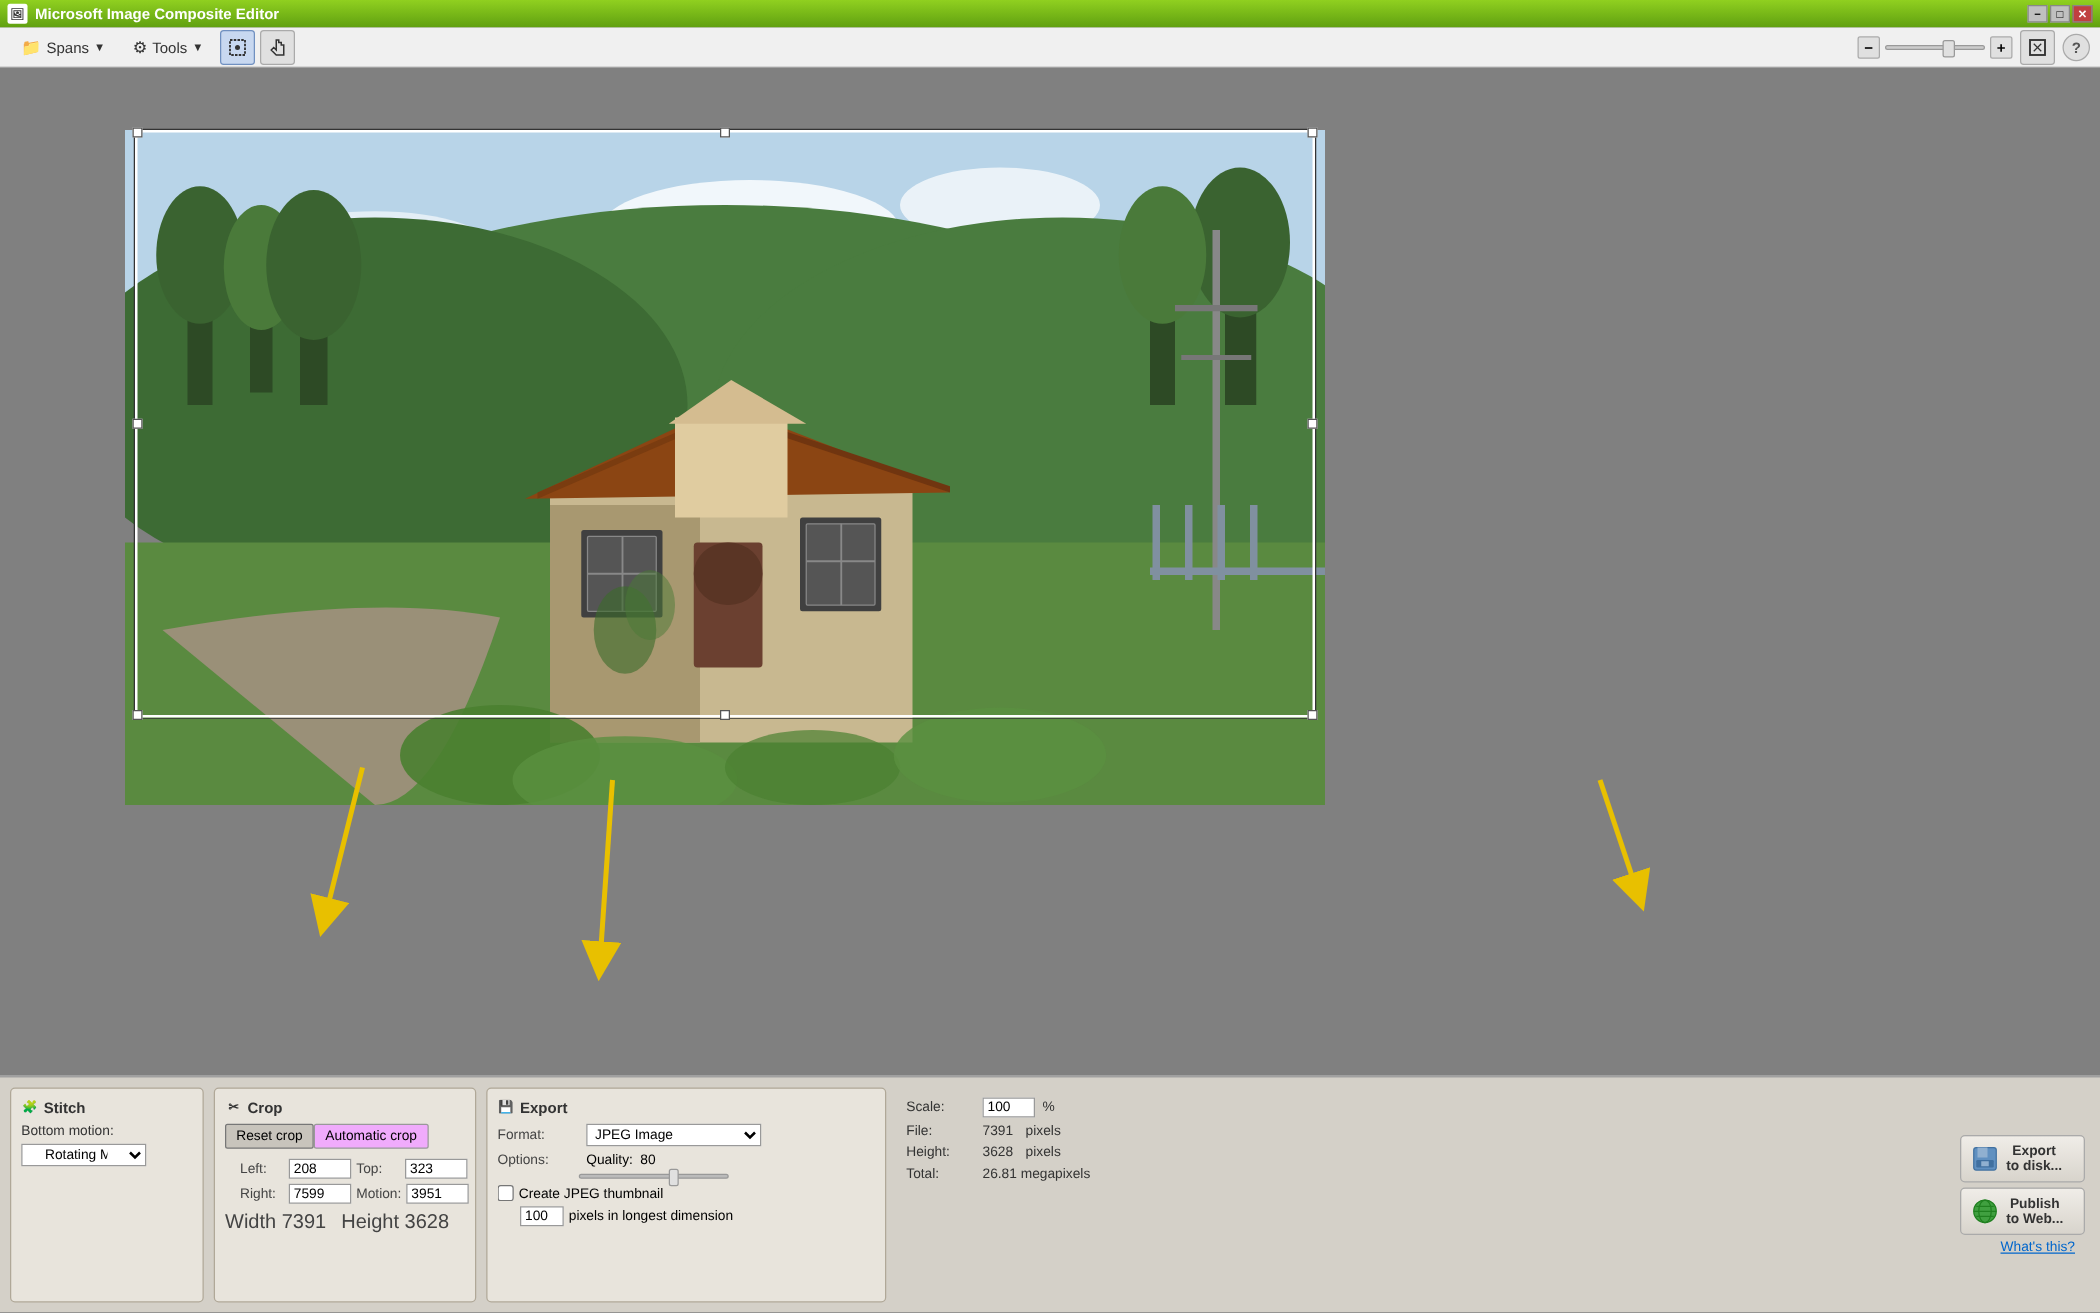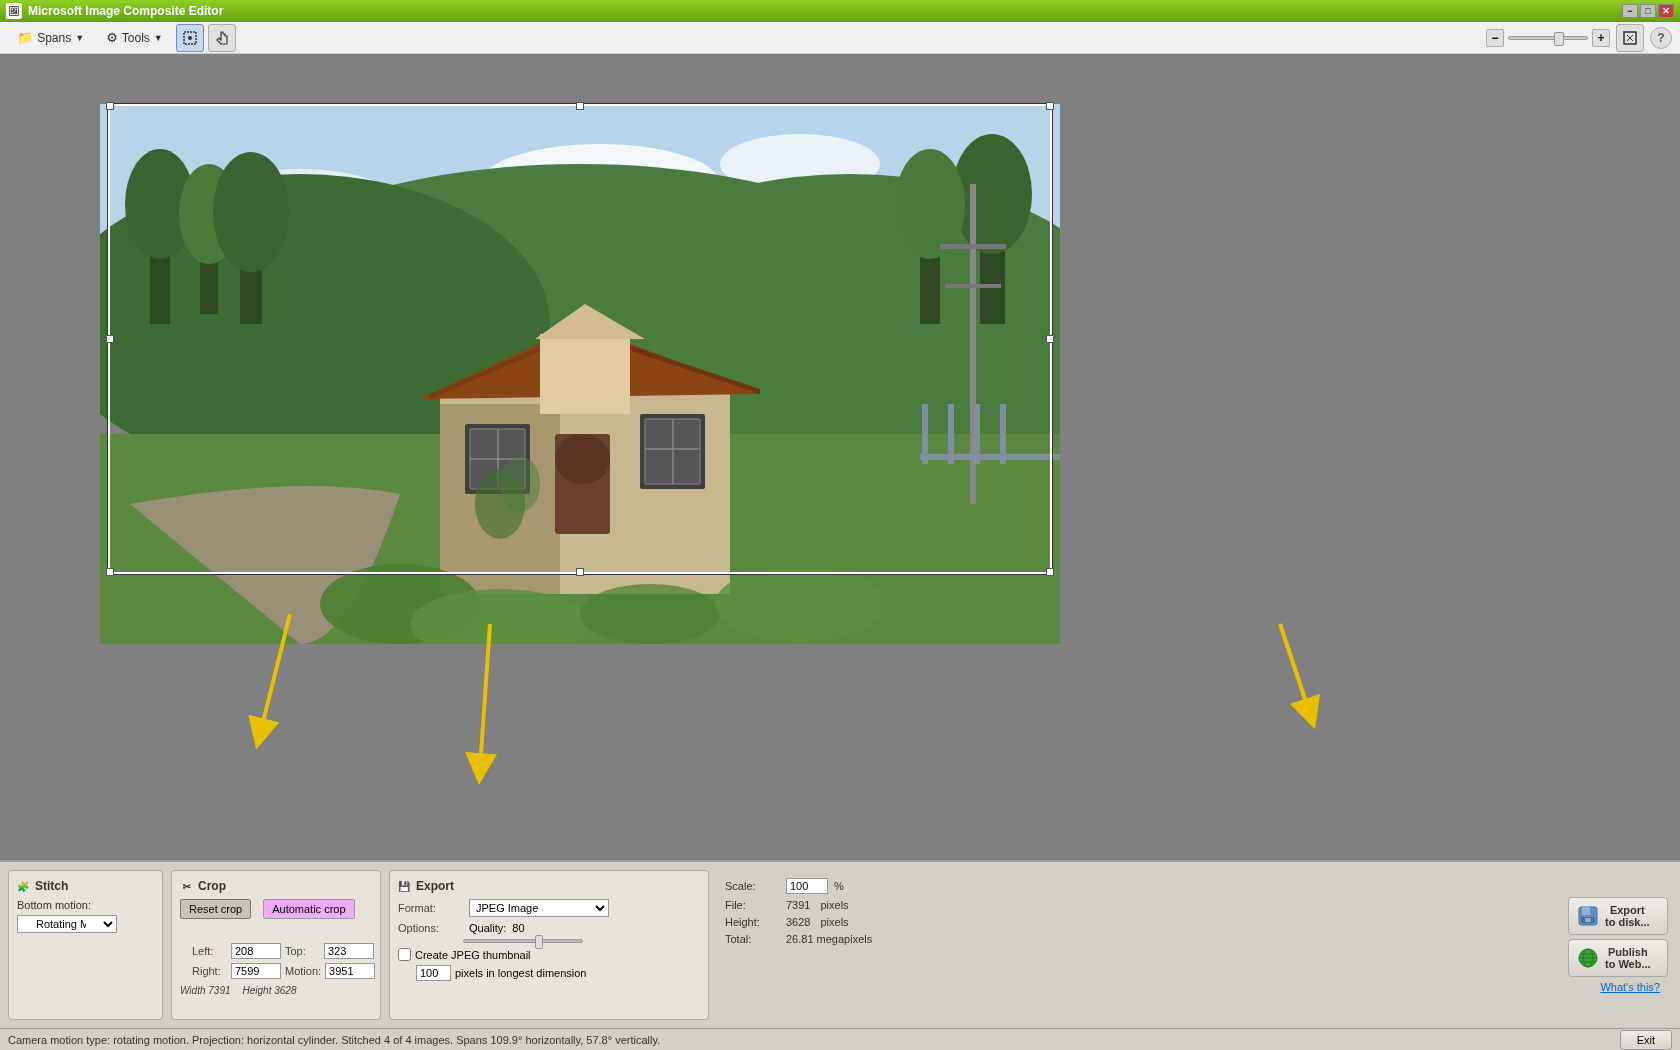--- a/index.html
+++ b/index.html
@@ -219,22 +219,22 @@
       background: #fff;
       width: 100px;
     }
 
     
     #crop-panel {
       width: 210px;
     }
     .crop-btn-row {
       display: flex;
-      gap: 12px;
-      margin-bottom: 24px;
+      gap: 0;
+      margin-bottom: 8px;
     }
     .crop-btn {
       padding: 3px 8px;
       font-size: 11px;
       border: 1px solid #999;
       background: #f0abfc;
       cursor: pointer;
       border-radius: 2px;
     }
     .crop-btn.active {
@@ -261,23 +261,22 @@
     input.num-input {
       width: 50px;
       font-size: 11px;
       padding: 1px 3px;
       border: 1px solid #999;
       background: #fff;
     }
     .size-row {
       display: flex;
       gap: 12px;
-      font-size: 10px;
+      font-size: 16px;
       color: #444;
-      font-style: italic;
     }
 
     
     #export-panel {
       width: 320px;
     }
     .export-row {
       display: flex;
       align-items: center;
       gap: 6px;
@@ -680,17 +679,13 @@
           <line x1="2" y1="11" x2="20" y2="11" stroke="#208020" stroke-width="1"></line>
           <line x1="4" y1="7" x2="18" y2="7" stroke="#208020" stroke-width="1"></line>
           <line x1="4" y1="15" x2="18" y2="15" stroke="#208020" stroke-width="1"></line>
         </svg>
         <span>Publish<br>to Web...</span>
       </button>
       <span class="whats-this-link">What's this?</span>
     </div>
   </div>
 
-  <div id="statusbar">
-    <span>Camera motion type: rotating motion. Projection: horizontal cylinder. Stitched 4 of 4 images. Spans 109.9° horizontally, 57.8° vertically.</span>
-    <button class="exit-btn">Exit</button>
-  </div>
 </div>
 
 </body></html>

